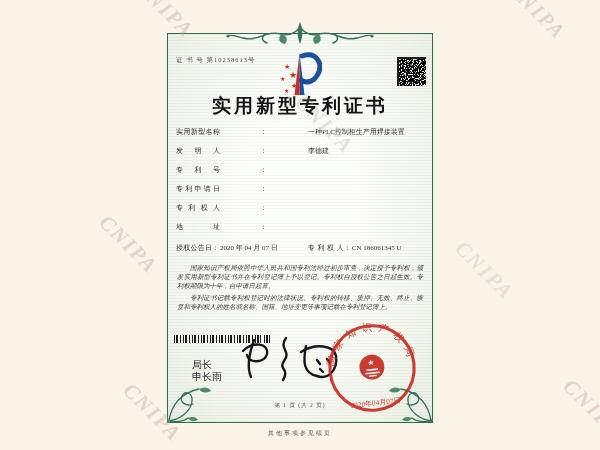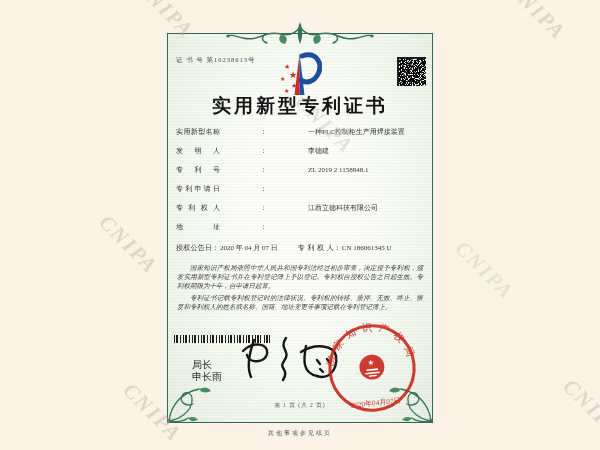--- a/index.html
+++ b/index.html
@@ -42,21 +42,21 @@
   .title{
     position:absolute;left:0;right:0;top:59px;margin:0;text-align:center;
     font-size:19px;font-weight:bold;letter-spacing:3px;color:#141414;
   }
   
   .fields{position:absolute;left:8px;right:8px;top:94px;font-size:7px;color:#333;}
   .frow{display:flex;margin-bottom:10.5px;line-height:8.5px;gap:40px;}
   .lab{display:inline-block;width:44px;text-align:justify;text-align-last:justify;flex:0 0 44px;color:#2e2e2e;}
   .colon{flex:0 0 auto;}
   .val{margin-left:1px;flex:1;}
-  .grant-row{display:flex;gap:20px;margin-top:12px;line-height:8.5px;}
+  .grant-row{display:flex;gap:30px;margin-top:12px;line-height:8.5px;}
   .gpair{display:flex;}
   .gpair .lab{width:36px;flex:0 0 36px;}
   
   .bodytxt{position:absolute;left:9px;right:9px;top:229px;font-size:6.5px;line-height:9px;
     color:#3d3d3d;font-style:italic;text-align:justify;}
   .bodytxt p{margin:0 0 3px 0;text-indent:2em;}
   
   .barcode{
     position:absolute;left:6px;top:301px;width:99px;height:8px;
     background:repeating-linear-gradient(90deg,
@@ -158,30 +158,28 @@
         <span class="val">一种PLC控制柜生产用焊接装置</span>
       </div>
       <div class="frow">
         <span class="lab">发明人</span>
           <span class="colon">：</span>
         <span class="val">李德建</span>
       </div>
       <div class="frow">
         <span class="lab">专利号</span>
           <span class="colon">：</span>
-        <span class="val">ZL 2019 2 1158848.1</span>
       </div>
       <div class="frow">
         <span class="lab">专利申请日</span>
           <span class="colon">：</span>
       </div>
       <div class="frow">
         <span class="lab">专利权人</span>
           <span class="colon">：</span>
-        <span class="val">江西立德科技有限公司</span>
       </div>
       <div class="frow">
         <span class="lab">地址</span>
           <span class="colon">：</span>
       </div>
       <div class="grant-row">
         <span class="gpair">
           <span class="lab">授权公告日</span>
             <span class="colon">：</span>
           <span class="val">2020 年 04 月 07 日</span>

